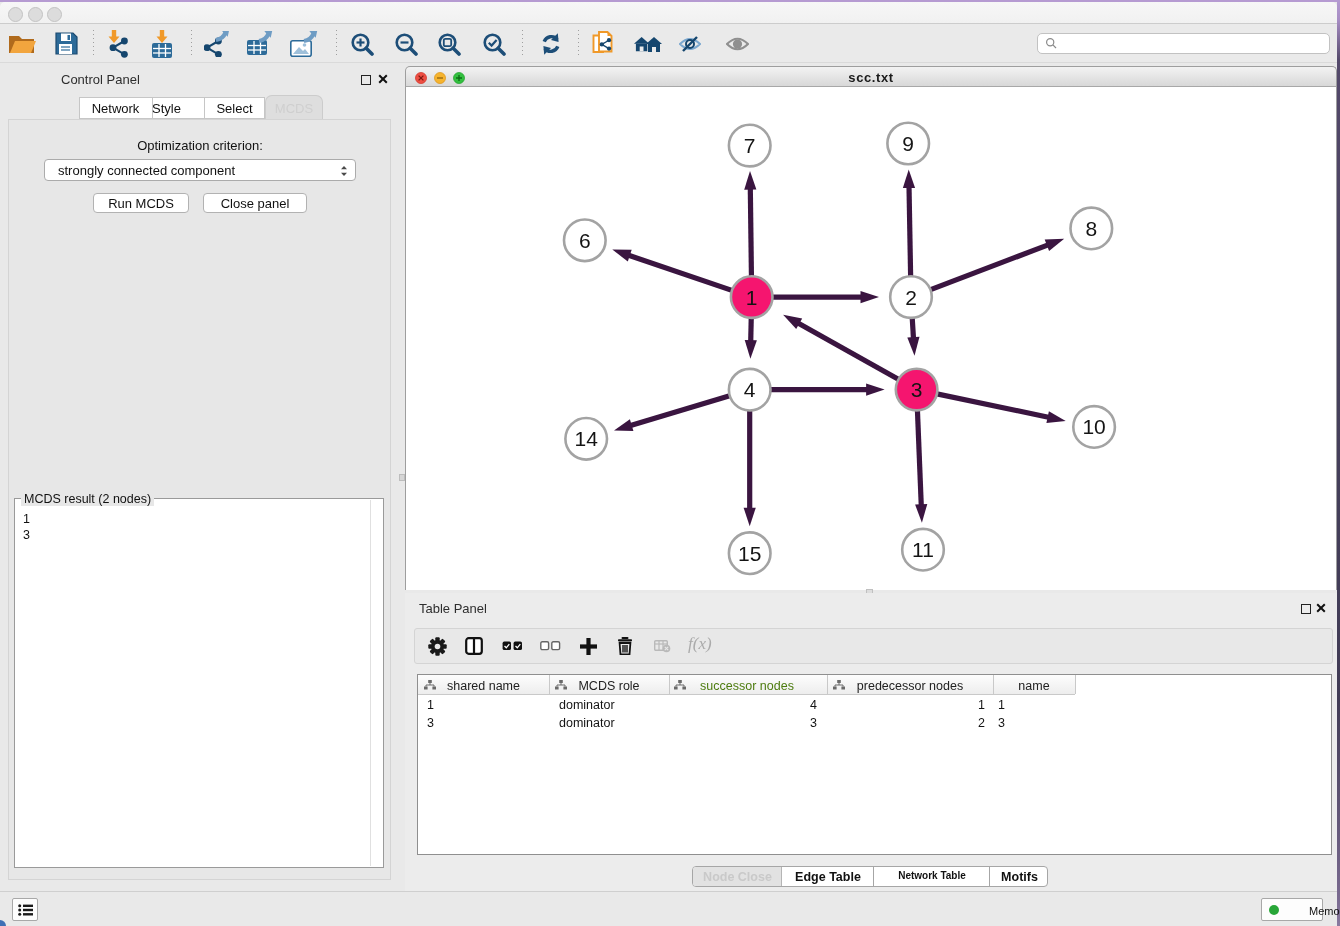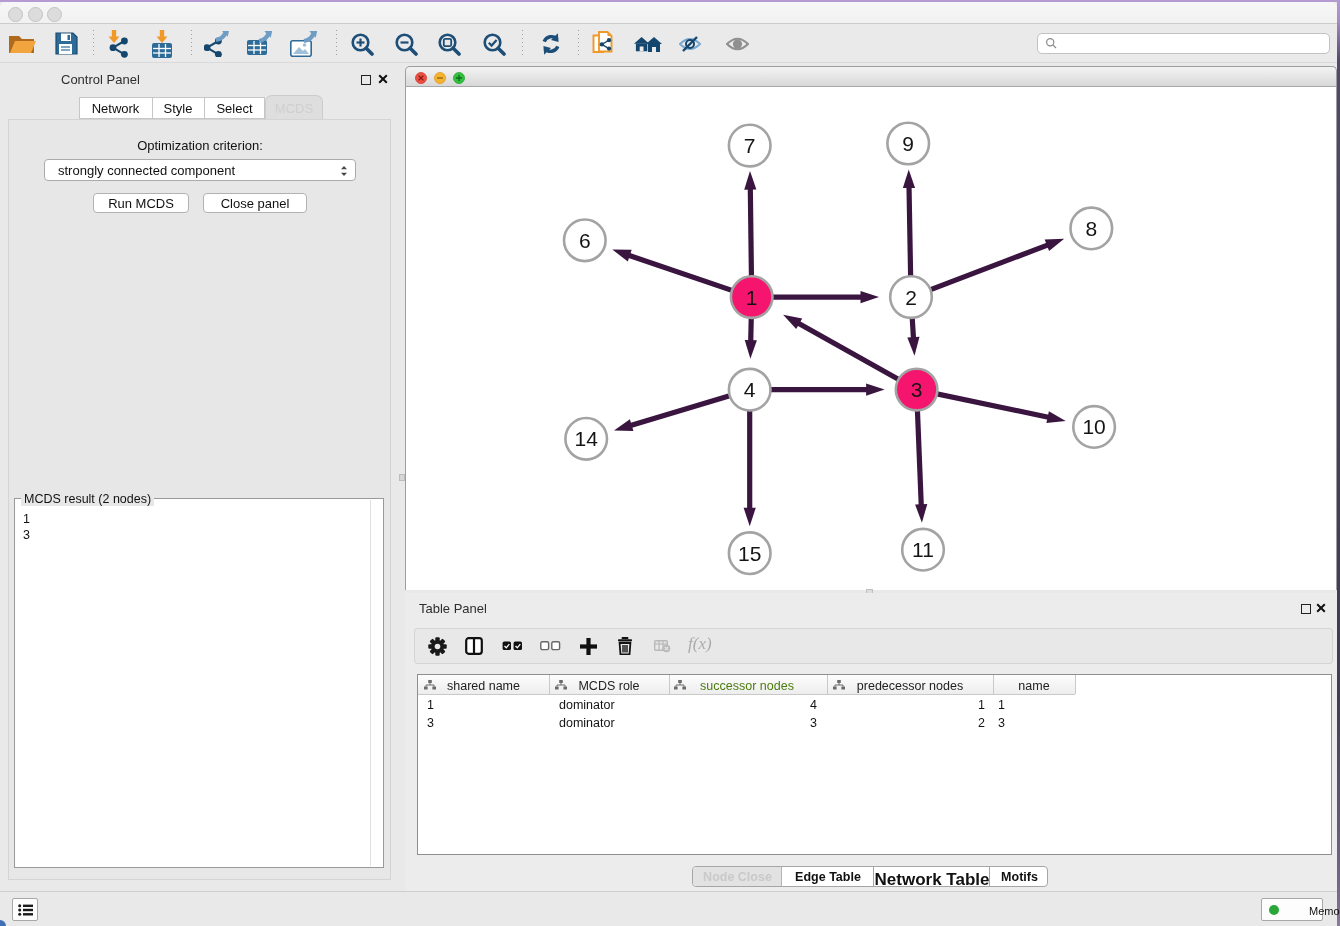--- a/index.html
+++ b/index.html
@@ -156,21 +156,21 @@
 <svg class="abs" style="left:378px;top:74px;" width="10" height="10" viewBox="0 0 10 10">
     <path d="M1.2,1.2 L8.8,8.8 M8.8,1.2 L1.2,8.8" stroke="#111" stroke-width="2"></path>
   </svg>
 
 <div class="abs" style="left:79px;top:97px;width:244px;height:23px;"></div>
 <div class="abs" style="left:79px;top:97px;width:73px;height:22px;background:#ffffff;border:1px solid #c6c6c6;border-right:none;box-sizing:border-box;"></div>
 <div class="abs" style="left:152px;top:97px;width:52px;height:22px;background:#ffffff;border:1px solid #c6c6c6;border-right:none;box-sizing:border-box;"></div>
 <div class="abs" style="left:204px;top:97px;width:61px;height:22px;background:#ffffff;border:1px solid #c6c6c6;box-sizing:border-box;"></div>
 <div class="abs" style="left:265px;top:95px;width:58px;height:25px;background:#dedede;border:1px solid #cccccc;border-bottom:none;border-radius:7px 7px 0 0;box-sizing:border-box;"></div>
 <div class="txt" style="left:79px;top:101px;width:73px;text-align:center;font-size:13px;color:#111;">Network</div>
-<div class="txt" style="left:152px;top:101px;width:52px;text-align:center;font-size:13px;color:#111;">Style</div>
+<div class="txt" style="left:152px;top:101px;width:52px;text-align:left;font-size:13px;color:#111;">Style</div>
 <div class="txt" style="left:204px;top:101px;width:61px;text-align:center;font-size:13px;color:#111;">Select</div>
 <div class="txt" style="left:265px;top:101px;width:58px;text-align:center;font-size:13px;color:#cfcfcf;">MCDS</div>
 
 <div class="abs" style="left:8px;top:119px;width:383px;height:761px;background:#e7e7e7;border:1px solid #d4d4d4;box-sizing:border-box;"></div>
 <div class="txt" style="left:0px;top:138px;width:400px;text-align:center;font-size:13px;color:#111;">Optimization criterion:</div>
 
 <div class="abs" style="left:44px;top:159px;width:312px;height:22px;background:#ffffff;border:1px solid #ababab;border-radius:4px;box-sizing:border-box;">
   <div class="txt" style="left:13px;top:3px;font-size:13px;color:#111;">strongly connected component</div>
   <svg class="abs" style="right:7px;top:5px;" width="8" height="12" viewBox="0 0 8 12">
       <path d="M1 4.2 L4 1 L7 4.2 Z" fill="#4a4a4a"></path>
@@ -196,20 +196,21 @@
 
 <div class="abs" style="left:405px;top:66px;width:932px;height:21px;background:linear-gradient(180deg,#f3f3f3,#d8d8d8);border:1px solid #9e9e9e;border-bottom:1px solid #a8a8a8;border-radius:5px 5px 0 0;box-sizing:border-box;">
   <svg class="abs" style="left:9px;top:5px;" width="56" height="12" viewBox="0 0 56 12">
     <circle cx="6" cy="6" r="5.5" fill="#ee4f43" stroke="#d3382e" stroke-width="0.8"></circle>
     <path d="M3.6 3.6 L8.4 8.4 M8.4 3.6 L3.6 8.4" stroke="#7e1810" stroke-width="1.3"></path>
     <circle cx="25" cy="6" r="5.5" fill="#f6b42e" stroke="#dd9821" stroke-width="0.8"></circle>
     <path d="M22 6 L28 6" stroke="#9a6a11" stroke-width="1.4"></path>
     <circle cx="44" cy="6" r="5.5" fill="#33c03f" stroke="#27a532" stroke-width="0.8"></circle>
     <path d="M41 6 L47 6 M44 3 L44 9" stroke="#0e6e16" stroke-width="1.4"></path>
   </svg>
+  <div class="txt" style="left:0;top:3px;width:930px;text-align:center;font-size:13px;font-weight:bold;color:#1a1a1a;letter-spacing:0.6px;">scc.txt</div>
 </div>
 <div class="abs" id="netcanvas" style="left:405px;top:87px;width:932px;height:503px;background:#ffffff;border-left:1px solid #9e9e9e;border-right:1px solid #9e9e9e;box-sizing:border-box;">
 <svg class="abs" style="left:0;top:0;" width="930" height="503" viewBox="0 0 930 503">
 <line x1="345.7" y1="210.1" x2="344.3" y2="100.6" stroke="#3a1540" stroke-width="5.2"></line>
 <polygon points="344.0,84.1 350.4,102.5 338.2,102.7" fill="#3a1540"></polygon>
 <line x1="345.7" y1="210.1" x2="221.9" y2="168.0" stroke="#3a1540" stroke-width="5.2"></line>
 <polygon points="206.3,162.6 225.7,162.8 221.8,174.4" fill="#3a1540"></polygon>
 <line x1="345.7" y1="210.1" x2="456.5" y2="210.1" stroke="#3a1540" stroke-width="5.2"></line>
 <polygon points="473.0,210.1 454.5,216.2 454.5,204.0" fill="#3a1540"></polygon>
 <line x1="345.7" y1="210.1" x2="344.7" y2="255.2" stroke="#3a1540" stroke-width="5.2"></line>
@@ -372,21 +373,21 @@
 <div class="txt" style="left:680px;top:715.5px;width:137px;text-align:right;font-size:12.5px;color:#141414;">3</div>
 <div class="txt" style="left:840px;top:715.5px;width:145px;text-align:right;font-size:12.5px;color:#141414;">2</div>
 <div class="txt" style="left:998px;top:715.5px;font-size:12.5px;color:#141414;">3</div>
 
 <div class="abs" style="left:692px;top:866px;width:356px;height:21px;background:#ffffff;border:1px solid #a6a6a6;border-radius:4px;box-sizing:border-box;overflow:hidden;">
     <div class="abs" style="left:0;top:0;width:89px;height:21px;background:#e2e2e2;border-right:1px solid #b5b5b5;box-sizing:border-box;"></div>
     <div class="abs" style="left:89px;top:0;width:92px;height:21px;border-right:1px solid #a6a6a6;box-sizing:border-box;"></div>
     <div class="abs" style="left:181px;top:0;width:116px;height:21px;border-right:1px solid #a6a6a6;box-sizing:border-box;"></div>
     <div class="txt" style="left:0;top:3px;width:89px;text-align:center;font-size:12.5px;font-weight:bold;color:#c9c9c9;">Node Close</div>
     <div class="txt" style="left:89px;top:3px;width:92px;text-align:center;font-size:12.5px;font-weight:bold;color:#111;">Edge Table</div>
-    <div class="txt" style="left:181px;top:3px;width:116px;text-align:center;font-size:17px;font-weight:bold;color:#111;">Network Table</div>
+    <div class="txt" style="left:181px;top:3px;width:116px;text-align:center;font-size:10px;font-weight:bold;color:#111;">Network Table</div>
     <div class="txt" style="left:297px;top:3px;width:59px;text-align:center;font-size:12.5px;font-weight:bold;color:#111;">Motifs</div>
   </div>
 
 <div class="abs" style="left:0;top:891px;width:1337px;height:1px;background:#cfcfcf;"></div>
 <div class="abs" style="left:12px;top:898px;width:26px;height:23px;background:#fdfdfd;border:1px solid #a8a8a8;border-radius:2px;box-sizing:border-box;">
   <svg class="abs" style="left:5px;top:5px;" width="15" height="12" viewBox="0 0 15 12">
     <circle cx="1.7" cy="1.7" r="1.5" fill="#1a1a1a"></circle>
       <rect x="5" y="0.6" width="10" height="2.4" fill="#1a1a1a"></rect>
     <circle cx="1.7" cy="6" r="1.5" fill="#1a1a1a"></circle>
       <rect x="5" y="4.8" width="10" height="2.4" fill="#1a1a1a"></rect>

